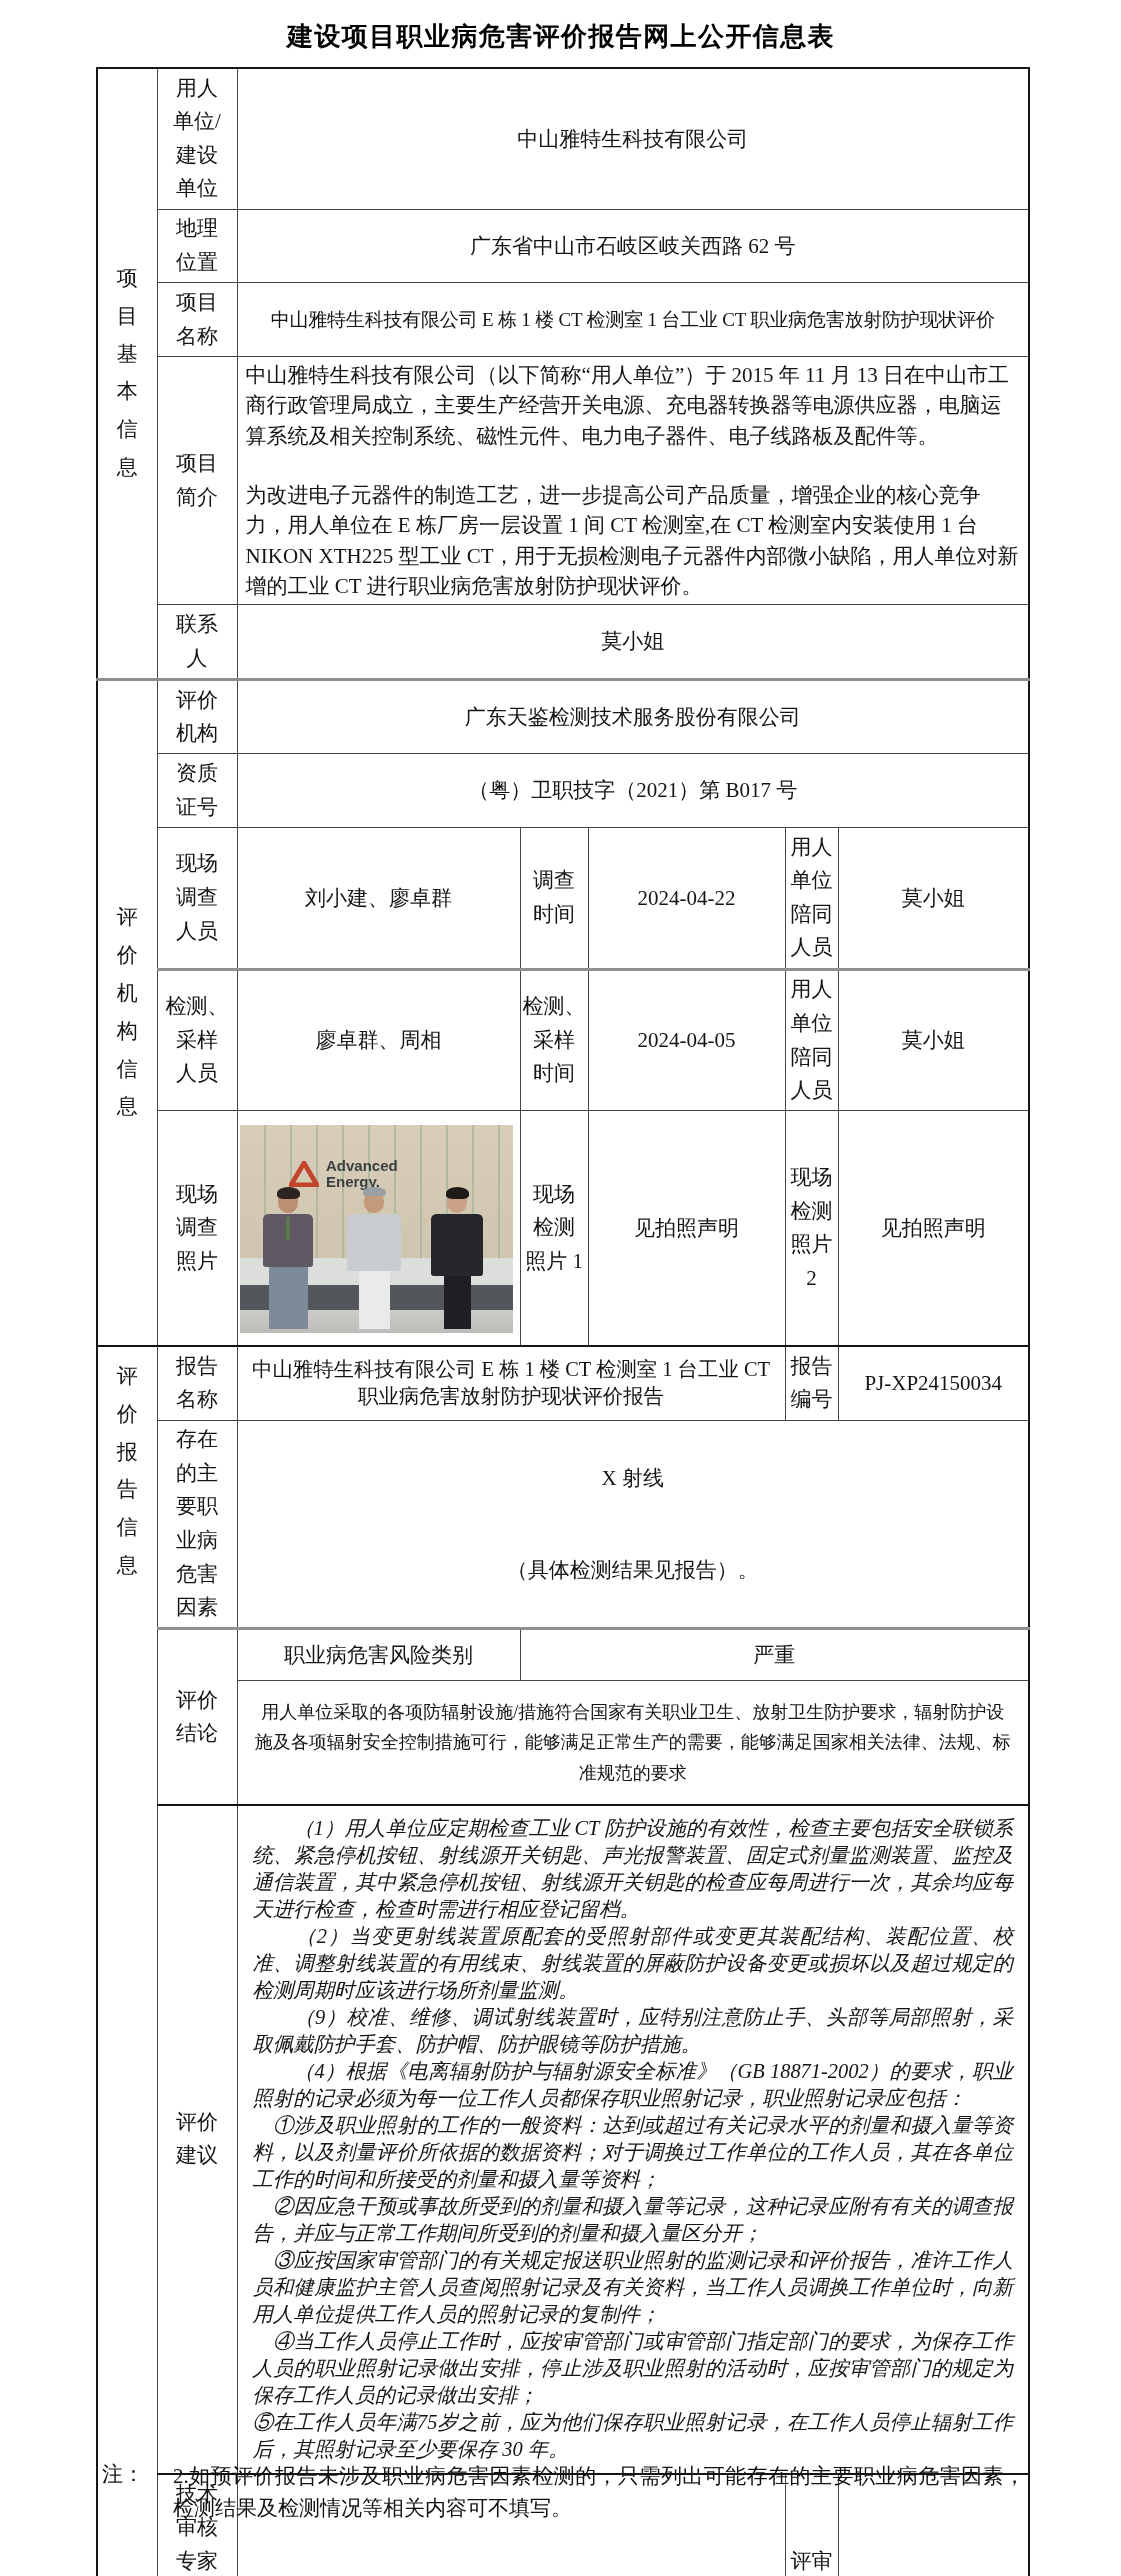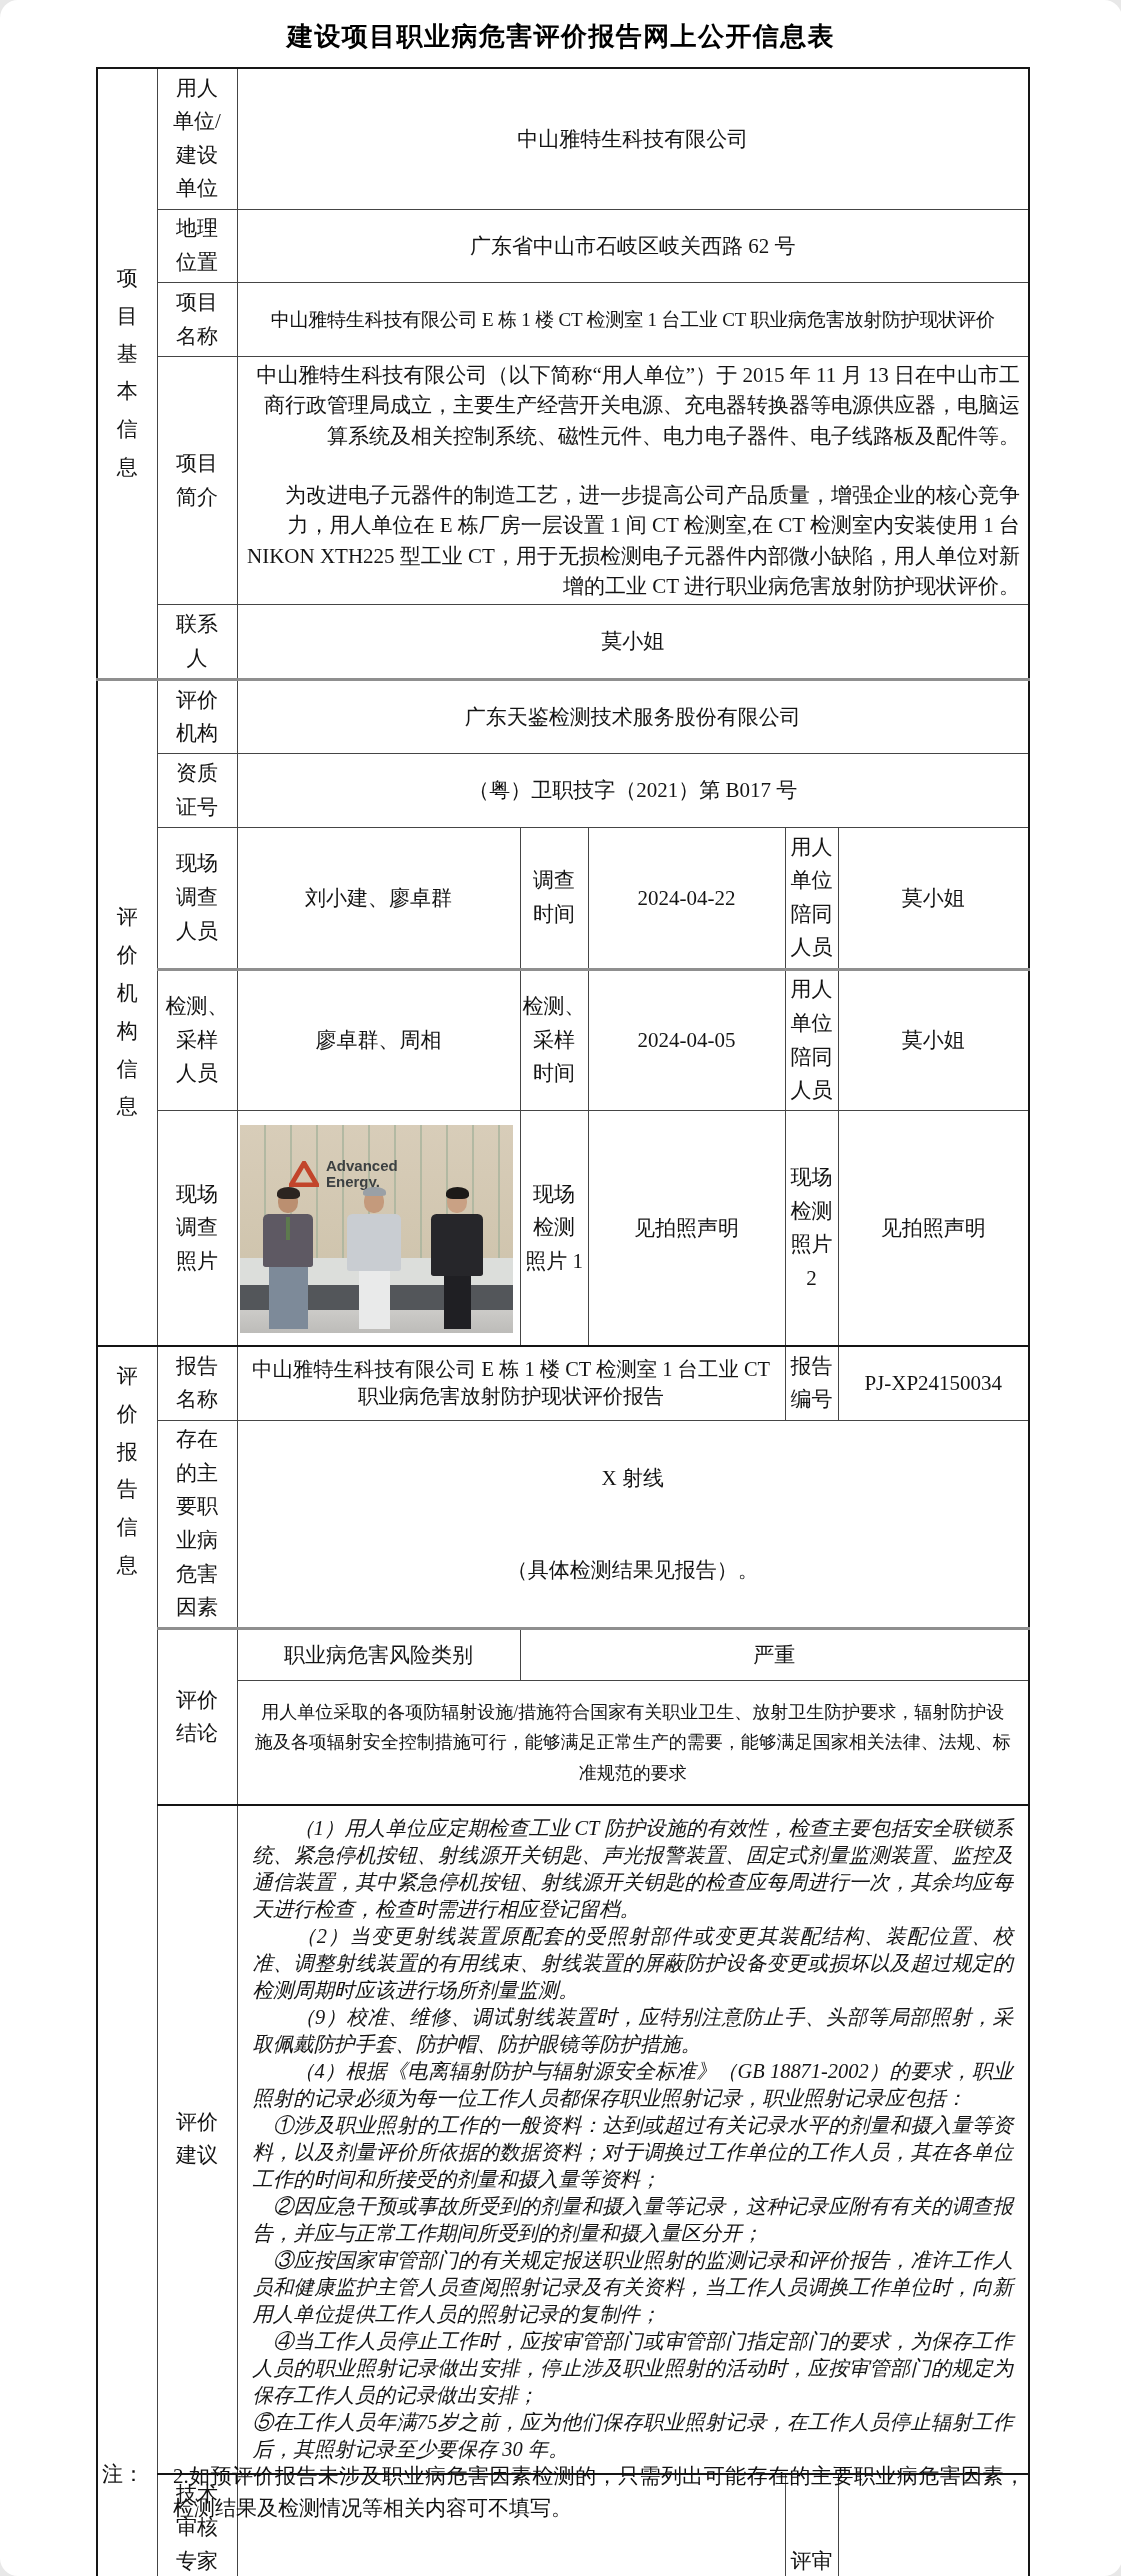--- a/index.html
+++ b/index.html
@@ -1,32 +1,32 @@
 <!DOCTYPE html>
 <html style="font-size:11px"><head>
 <meta charset="utf-8">
 <style>
   html,body{margin:0;padding:0;background:#e8e8e8;}
   #page{position:relative;width:1122px;height:2576px;background:#ffffff;
-        font-family:"Liberation Serif","DejaVu Serif",serif;color:#111;border-radius:18px;}
+        font-family:"Liberation Serif","DejaVu Serif",serif;color:#111;}
   #doc-title{position:absolute;top:19px;left:0;width:100%;text-align:center;
         font-family:"Liberation Sans","DejaVu Sans",sans-serif;
         font-weight:bold;font-size:26px;letter-spacing:1.4px;color:#000;}
   table#main{position:absolute;left:96px;top:67px;width:931px;
         border-collapse:collapse;table-layout:fixed;border:2px solid #161616;}
   td{border:1.4px solid #454545;padding:2.7px 8.1px;text-align:center;
      vertical-align:middle;font-size:21px;line-height:1.45;color:#141414;
      overflow:hidden;}
   tr.sg>td{border-top:3.4px solid #8f8f8f;}   
   tr.sd>td{border-top:2.7px solid #141414;}   
   .vert{white-space:pre-line;line-height:1.8;font-size:21px;padding:1.4px 0;}
   .vtop{vertical-align:top;padding-top:11px;}
   .lab{white-space:pre-line;line-height:1.6;font-size:21px;padding:2.7px 1.4px;}
   .oneline{white-space:nowrap;font-size:19px;letter-spacing:-0.2px;}
-  .cpara p{margin:0;text-align:right;font-size:21px;line-height:30.5px;}
+  .cpara p{margin:0;text-align:left;font-size:21px;line-height:30.5px;}
   .cpara p + p{margin-top:28.5px;}
   .name2{font-size:20.4px;line-height:27px;}
   .hazard-top{margin-bottom:62px;}
   .sugg{text-align:left;padding:9.5px 15px;font-style:italic;}
   .sugg p{margin:0;text-align:justify;font-size:20.4px;line-height:27px;}
   .dash{color:#4a4a4a;letter-spacing:0.7px;}
   .concl{font-size:18px;line-height:30.5px;padding:5.4px 16.3px;}
   
   #notes{position:absolute;left:102px;top:2460px;width:923px;}
   #note-prefix{position:absolute;left:0;top:0;font-size:21px;}

